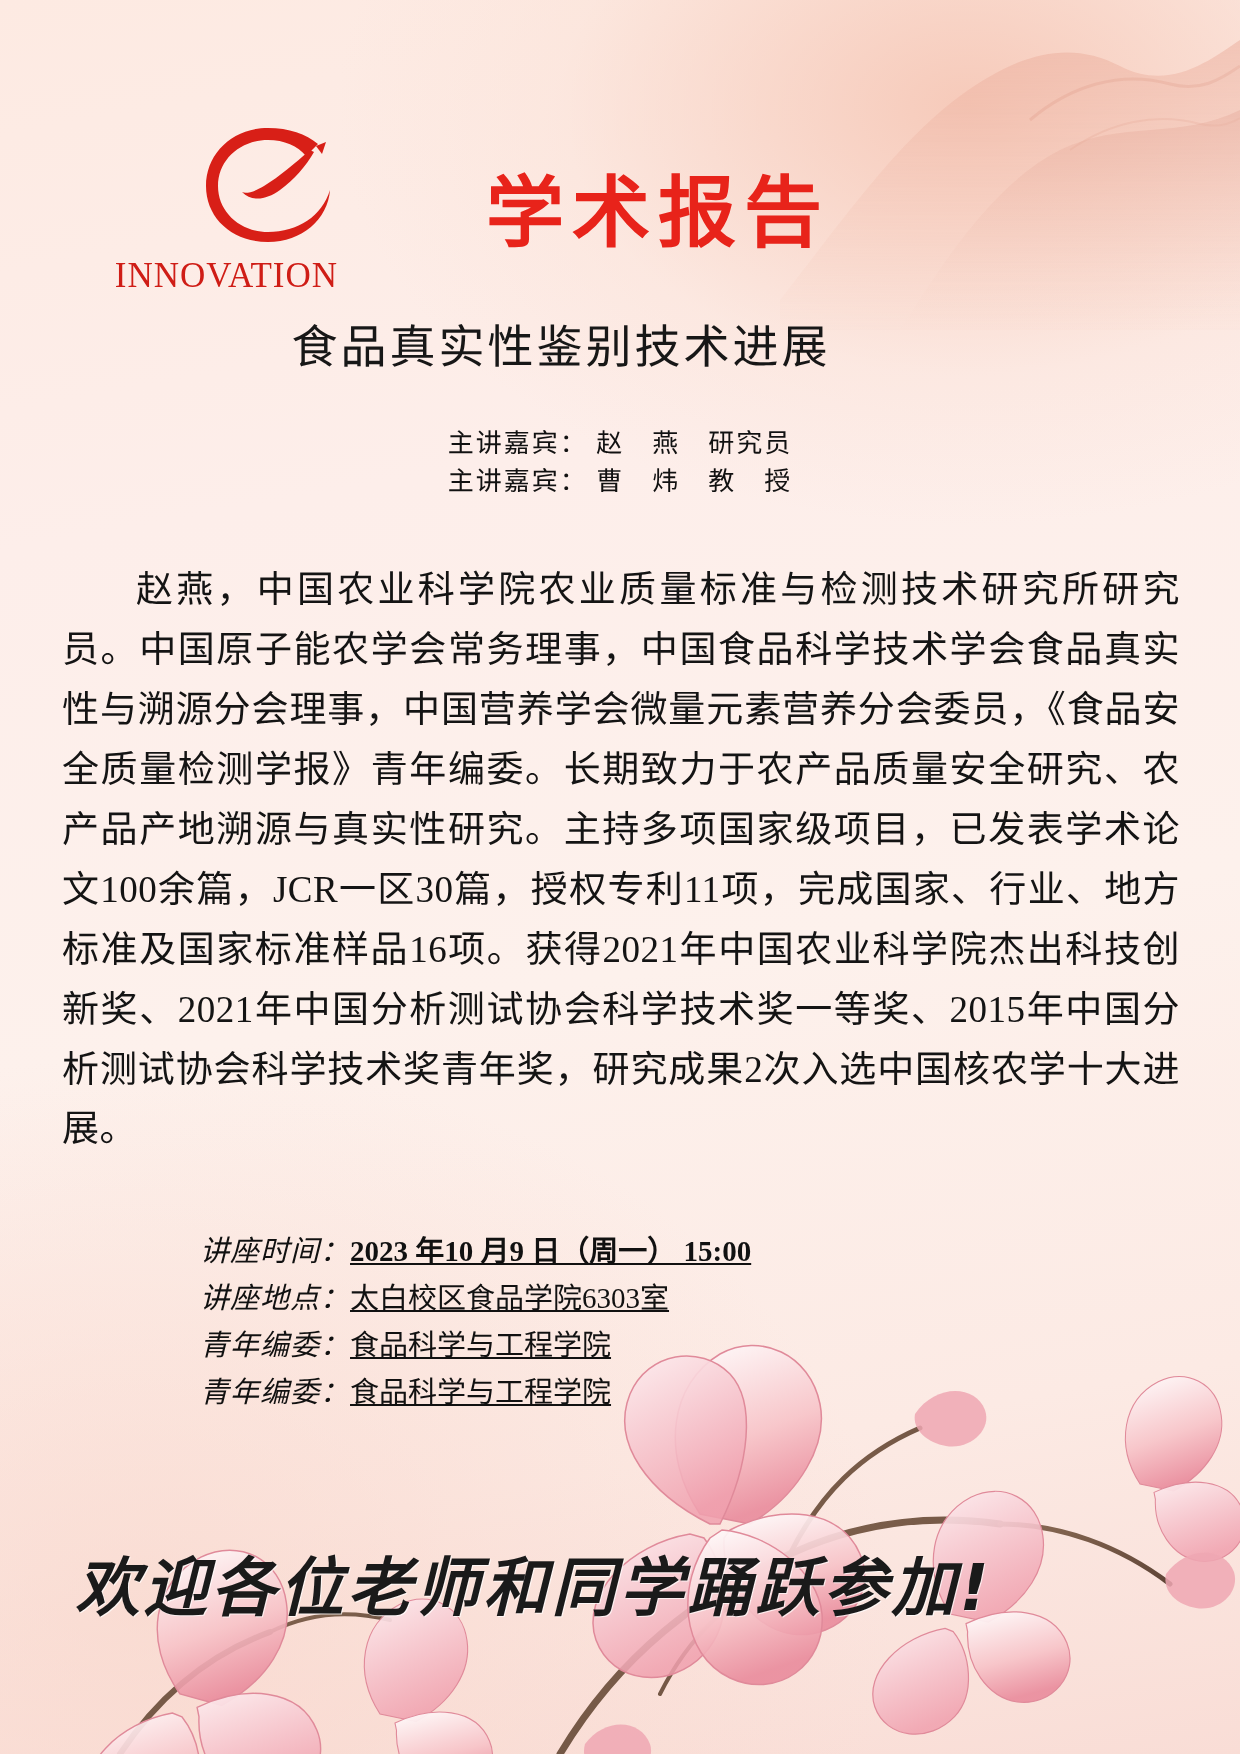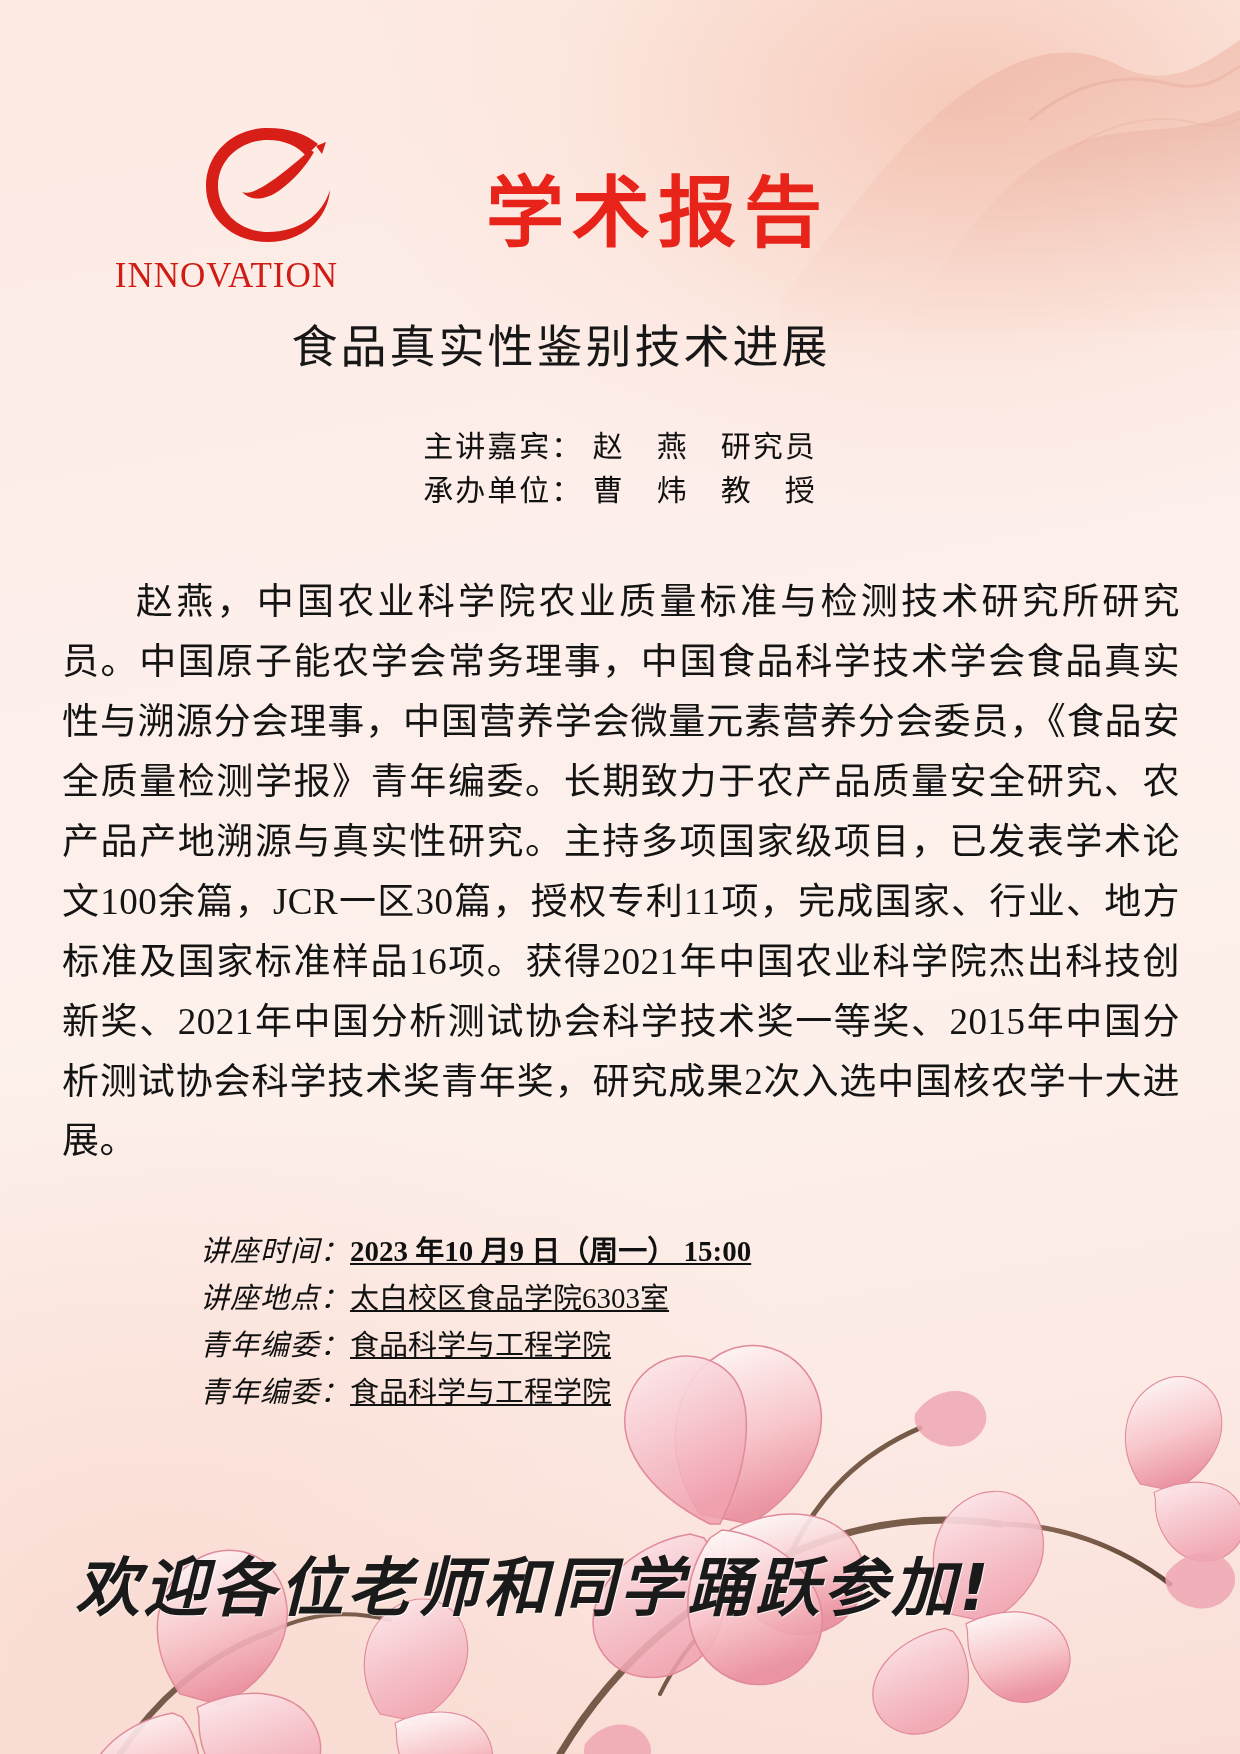--- a/index.html
+++ b/index.html
@@ -96,32 +96,32 @@
     color: #171717;
   }
 
   .speakers {
     position: absolute;
     left: 0;
     top: 425px;
     width: 1240px;
     text-align: center;
     font-family: "Liberation Serif", "DejaVu Serif", serif;
-    font-size: 30px;
+    font-size: 26px;
     color: #111;
     line-height: 1.45;
     letter-spacing: 2px;
   }
   .speakers .row { white-space: pre; }
 
   
   .bio {
     position: absolute;
     left: 62px;
-    top: 572px;
+    top: 560px;
     width: 1118px;
     font-family: "Liberation Serif", "DejaVu Serif", serif;
     font-size: 37px;
     line-height: 1.62;
     color: #141414;
     text-align: justify;
     text-indent: 2em;
     letter-spacing: 0.5px;
   }
 
@@ -197,21 +197,21 @@
     </svg>
     <div class="logo-word">INNOVATION</div>
   </div>
 
   <div class="main-title">学术报告</div>
 
   <div class="subtitle">食品真实性鉴别技术进展</div>
 
   <div class="speakers">
     <div class="row">主讲嘉宾： 赵　燕　研究员</div>
-    <div class="row">承办单位： 曹　炜　教　授</div>
+    <div class="row">主讲嘉宾： 曹　炜　教　授</div>
   </div>
 
   <div class="bio">赵燕，中国农业科学院农业质量标准与检测技术研究所研究员。中国原子能农学会常务理事，中国食品科学技术学会食品真实性与溯源分会理事，中国营养学会微量元素营养分会委员，《食品安全质量检测学报》青年编委。长期致力于农产品质量安全研究、农产品产地溯源与真实性研究。主持多项国家级项目，已发表学术论文100余篇，JCR一区30篇，授权专利11项，完成国家、行业、地方标准及国家标准样品16项。获得2021年中国农业科学院杰出科技创新奖、2021年中国分析测试协会科学技术奖一等奖、2015年中国分析测试协会科学技术奖青年奖，研究成果2次入选中国核农学十大进展。</div>
 
   <div class="info">
     <div class="info-row">
       <span class="info-label">讲座时间：</span>
       <span class="info-value">2023 年10 月9 日（周一） 15:00</span>
     </div>
     <div class="info-row plain">

